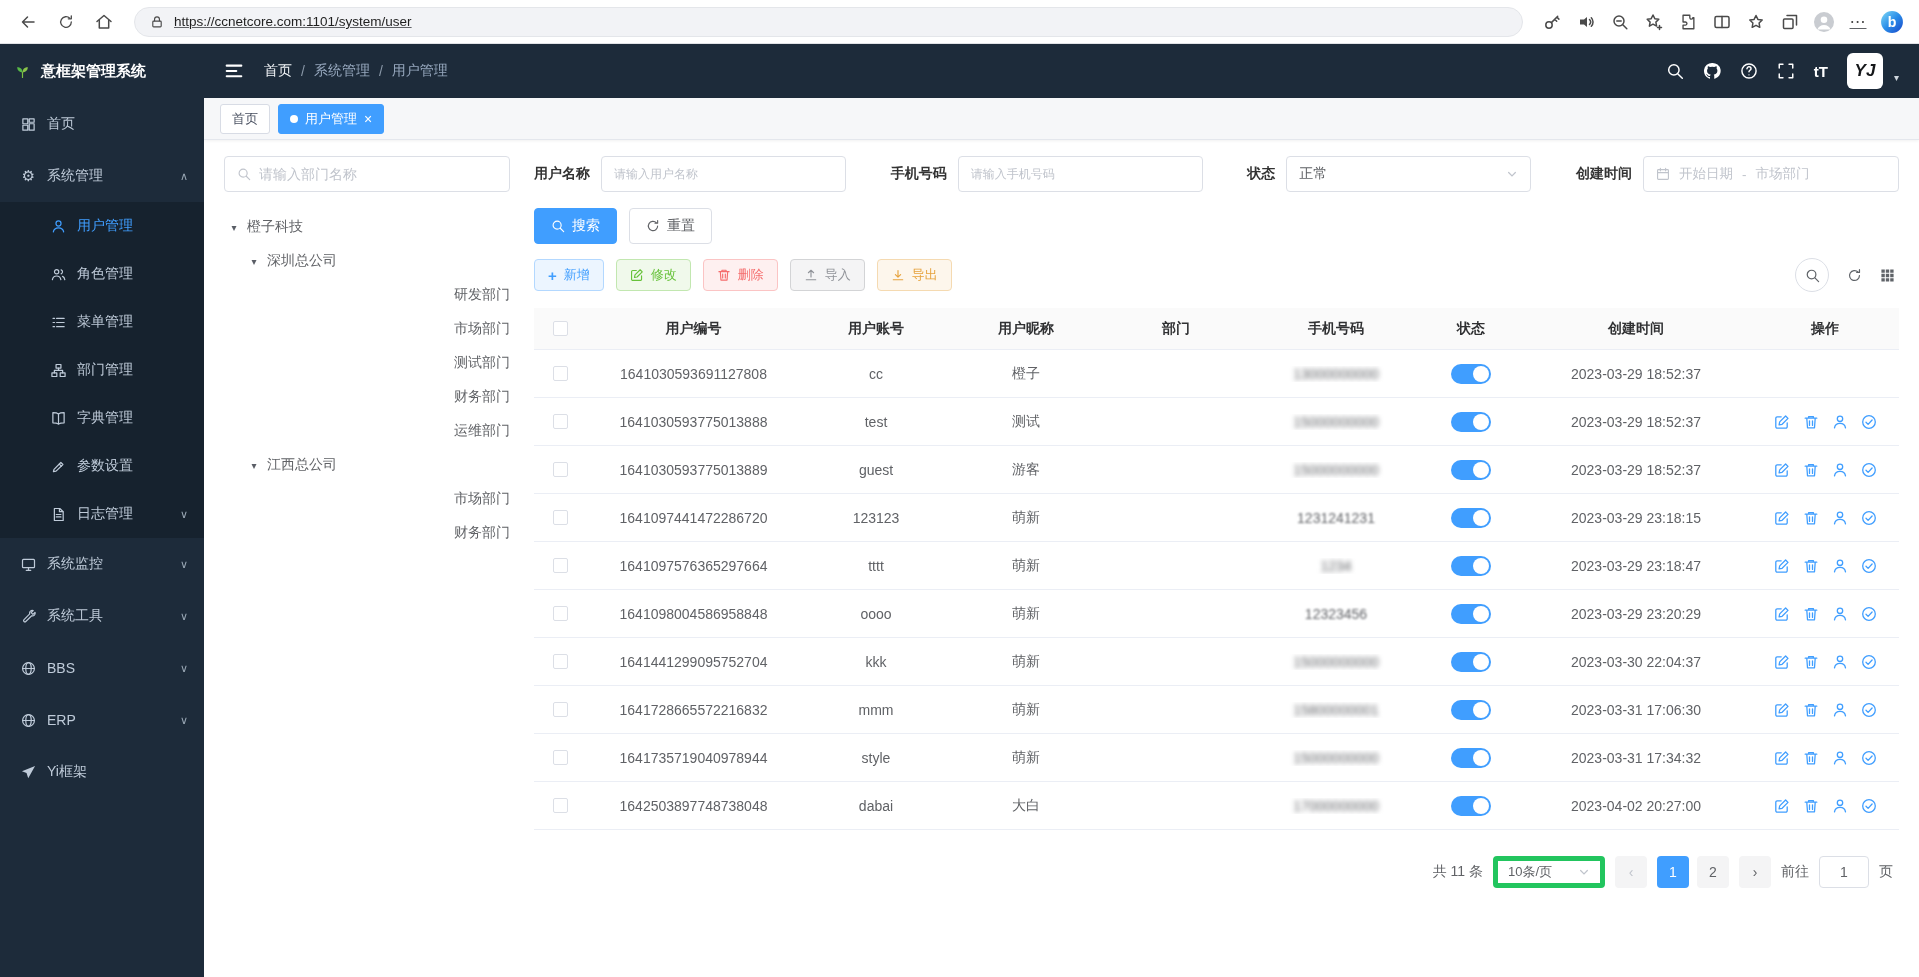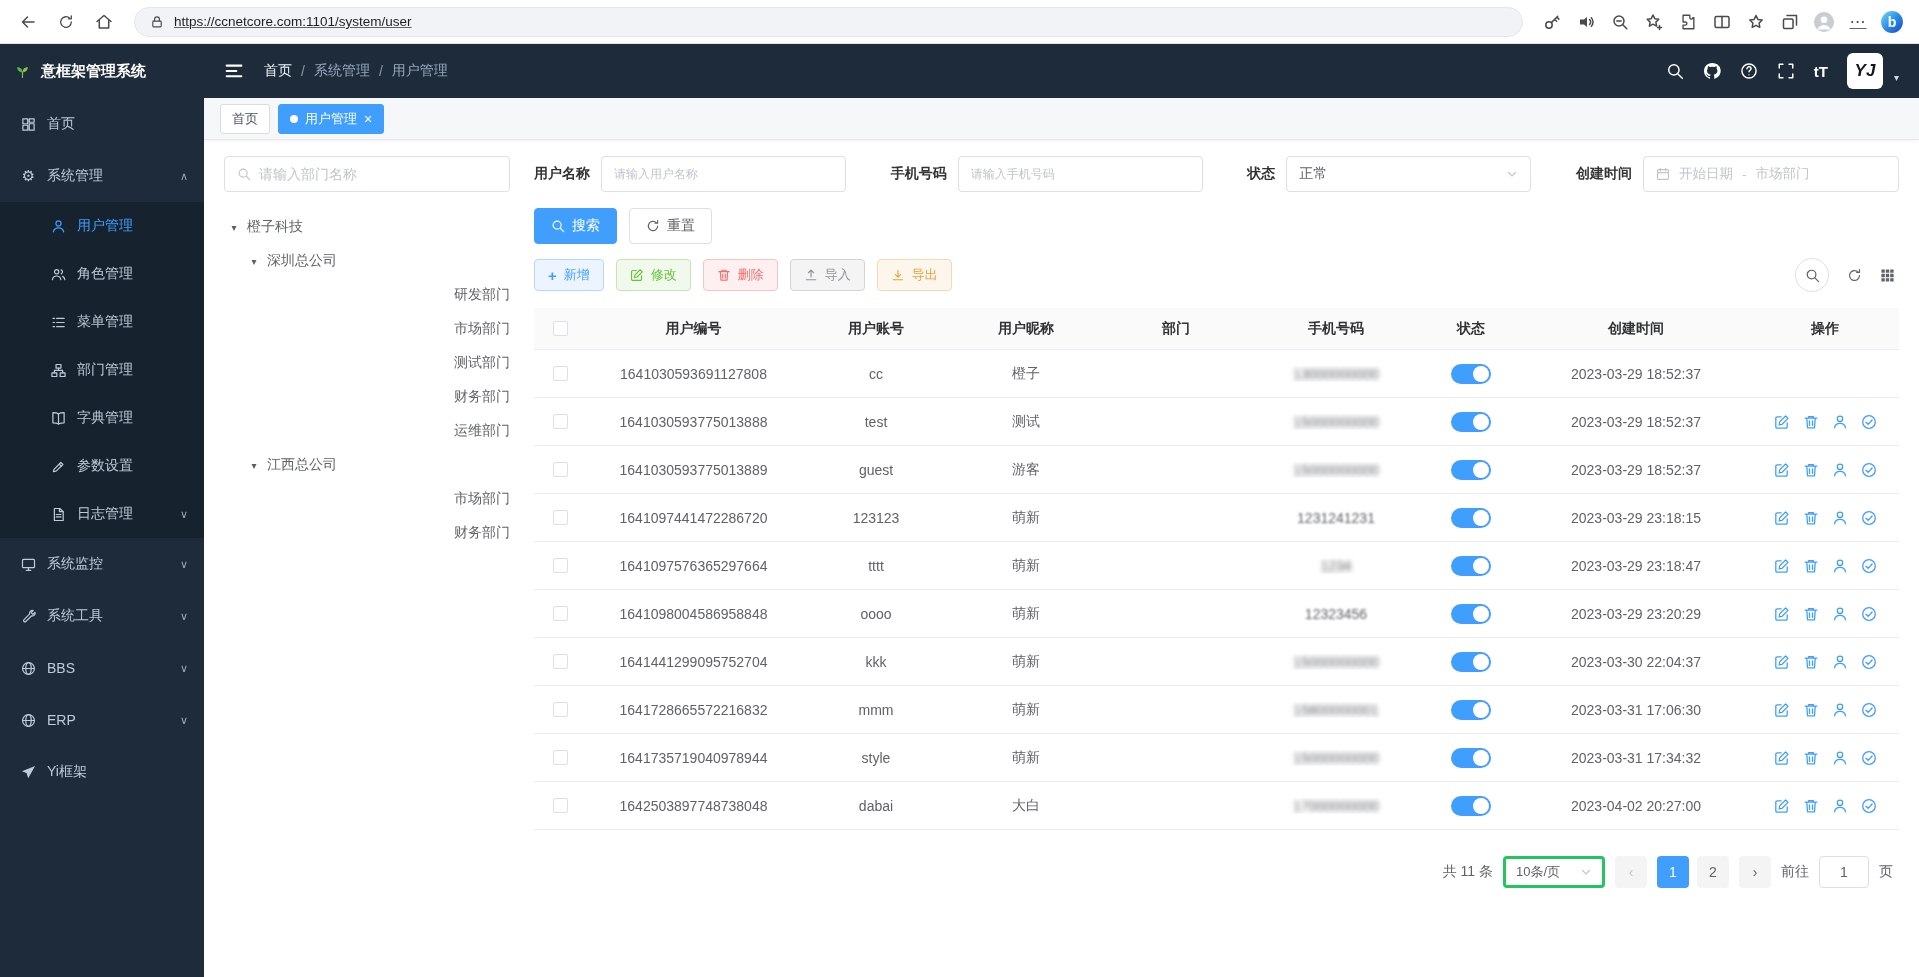--- a/index.html
+++ b/index.html
@@ -118,21 +118,21 @@
   .switch{width:40px;height:20px;background:#409eff;border-radius:10px;position:relative;display:inline-block;cursor:pointer;}
   .switch::after{content:"";position:absolute;top:2px;right:2px;width:16px;height:16px;border-radius:50%;background:#fff;}
   .blurred{filter:blur(2.6px);}
   .blur-light{filter:blur(1.2px);}
   .ops{gap:13px;color:#409eff;}
   .op{display:flex;cursor:pointer;}
   .op svg{width:16px;height:16px;}
 
   
   .pager{margin-top:26px;display:flex;align-items:center;justify-content:flex-end;gap:10px;padding-right:6px;color:#606266;}
-  .psize{width:102px;height:32px;border:3px solid #22c55e;border-radius:4px;display:flex;align-items:center;justify-content:space-between;padding:0 10px;cursor:pointer;font-size:13px;}
+  .psize{width:112px;height:32px;border:5px solid #22c55e;border-radius:4px;display:flex;align-items:center;justify-content:space-between;padding:0 10px;cursor:pointer;font-size:13px;}
   .pages{display:flex;gap:8px;}
   .pbtn{min-width:32px;height:32px;padding:0 4px;background:#f4f4f5;border-radius:4px;display:inline-flex;align-items:center;justify-content:center;font-size:14px;cursor:pointer;}
   .pbtn.active{background:#409eff;color:#fff;}
   .pprev{color:#c0c4cc;}
   .goto-input{width:50px;height:32px;border:1px solid #dcdfe6;border-radius:4px;text-align:center;font-size:14px;color:#606266;outline:none;font-family:inherit;}
 </style>
 </head>
 <body>
 
 <div class="browser">

